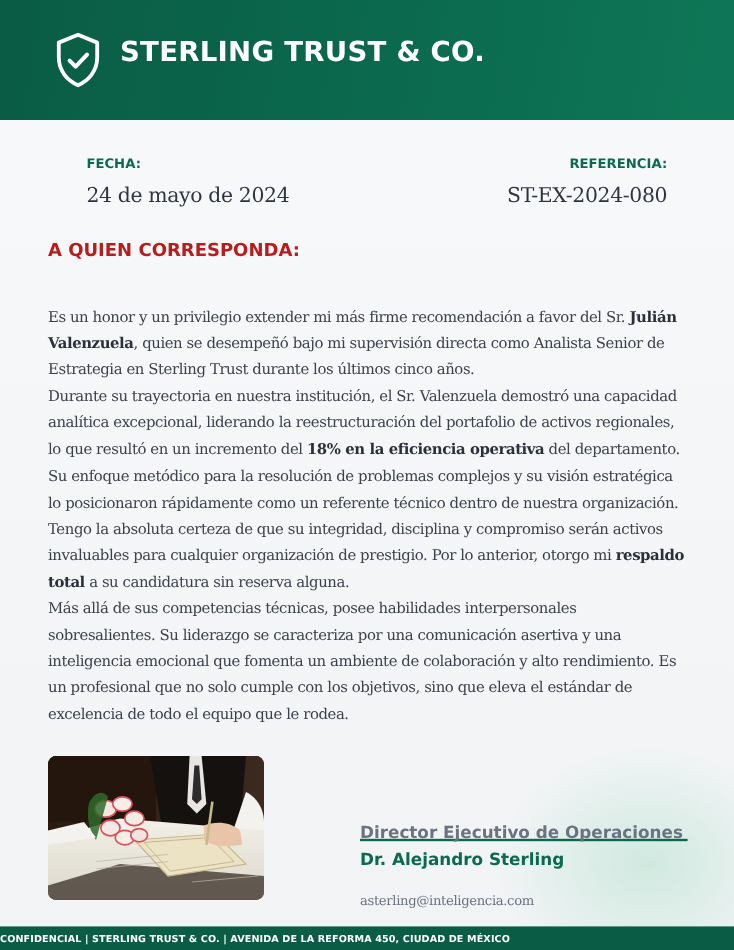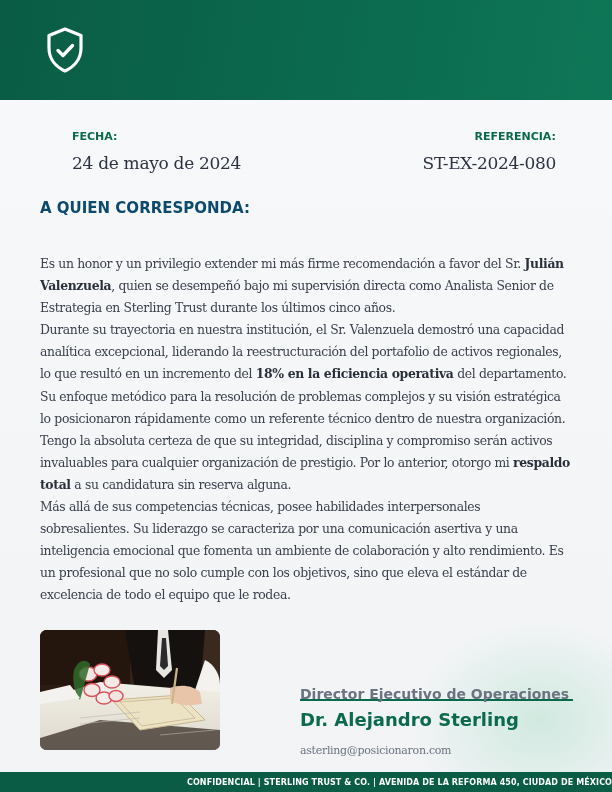--- a/index.html
+++ b/index.html
@@ -46,21 +46,21 @@
     .meta-value {
       position: absolute; top: 153px;
       font-size: 17px; color: #2d3340;
       z-index: 1; letter-spacing: -0.3px;
     }
     .left { left: 40px; margin-left: 32px; }
     .right { right: 56px; text-align: left; }
     .salutation {
       position: absolute; left: 40px; top: 199px;
       font-family: "DejaVu Sans", "Liberation Sans", sans-serif;
-      font-weight: bold; font-size: 15px; color: #0c4a6e;
+      font-weight: bold; font-size: 15px; color: #b91c1c;
       z-index: 1;
     }
     .body-text {
       position: absolute; left: 40px; top: 239px; width: 532px;
       font-size: 12.4px; line-height: 22.1px; color: #3a404c;
       letter-spacing: -0.35px;
       z-index: 1;
       margin-top: 14px;
     }
     .body-text p { margin: 0; }
@@ -70,55 +70,56 @@
       border-radius: 7px; overflow: hidden; z-index: 1;
       background: #1a1410;
     }
     .sig-rule {
       position: absolute; left: 300px; top: 699px; width: 273px; height: 2px;
       background: #0b6a4e; z-index: 1;
     }
     .sig-name {
       position: absolute; left: 300px; top: 709px;
       font-family: "DejaVu Sans", "Liberation Sans", sans-serif;
-      font-weight: bold; font-size: 18px; color: #0b6a4e;
+      font-weight: bold; font-size: 14px; color: #0b6a4e;
       z-index: 1; white-space: nowrap;
     }
     .sig-title {
       position: absolute; left: 300px; top: 686px;
       font-family: "DejaVu Sans", "Liberation Sans", sans-serif;
       font-weight: bold; font-size: 14px; color: #6b7280;
       z-index: 1; white-space: nowrap;
     }
     .sig-email {
       position: absolute; left: 300px; top: 744px;
       font-size: 11px; color: #6b7280;
       z-index: 1; white-space: nowrap; letter-spacing: -0.3px;
     }
     .footer {
       position: absolute; left: 0; top: 772px; width: 612px; height: 20px;
       background: #0a5c44; z-index: 1;
-      display: flex; align-items: center; justify-content: flex-end;
+      display: flex; align-items: center; justify-content: flex-start;
     }
     .footer span {
       font-family: "DejaVu Sans", "Liberation Sans", sans-serif;
       font-weight: bold; font-size: 8px; color: #ffffff; letter-spacing: 0.1px;
       white-space: nowrap;
     }
   </style>
 </head>
 <body>
 
 <div class="page-bg"></div>
 
 <div class="header">
   <svg class="logo-icon" viewBox="0 0 42 48">
     <path d="M21 3 L37 9.5 V22 C37 33 30 41 21 45 C12 41 5 33 5 22 V9.5 Z" fill="none" stroke="#ffffff" stroke-width="3.2" stroke-linejoin="round"></path>
     <path d="M14 24.5 L19 29.5 L28.5 19.5" fill="none" stroke="#ffffff" stroke-width="3.4" stroke-linecap="round" stroke-linejoin="round"></path>
   </svg>
+  <div class="brand-title">STERLING TRUST &amp; CO.</div>
 </div>
 
 <div class="meta-label left">FECHA:</div>
 <div class="meta-value left">24 de mayo de 2024</div>
 <div class="meta-label right">REFERENCIA:</div>
 <div class="meta-value right">ST-EX-2024-080</div>
 
 <div class="salutation">A QUIEN CORRESPONDA:</div>
 
 <div class="body-text">
@@ -169,17 +170,17 @@
       <ellipse cx="76" cy="66" rx="7" ry="5.5" fill="#f2e4e0" stroke="#d9515a" stroke-width="1.4"></ellipse>
       <path d="M34 40 C38 30 46 28 50 34 L40 70 C34 62 32 50 34 40 Z" fill="#2e6a2a" opacity="0.85"></path>
     </g>
     <path d="M0 62 L30 55 L40 68 L0 74 Z" fill="#f4f2ee"></path>
   </svg>
 </div>
 
 <div class="sig-rule"></div>
 <div class="sig-name">Dr. Alejandro Sterling</div>
 <div class="sig-title">Director Ejecutivo de Operaciones</div>
-<div class="sig-email">asterling@posicionaron.com</div>
+<div class="sig-email">asterling@inteligencia.com</div>
 
 <div class="footer">
   <span>CONFIDENCIAL | STERLING TRUST &amp; CO. | AVENIDA DE LA REFORMA 450, CIUDAD DE MÉXICO</span>
 </div>
 
 </body></html>

